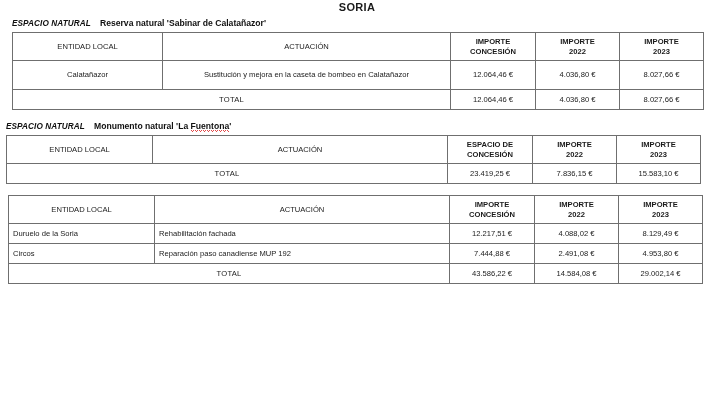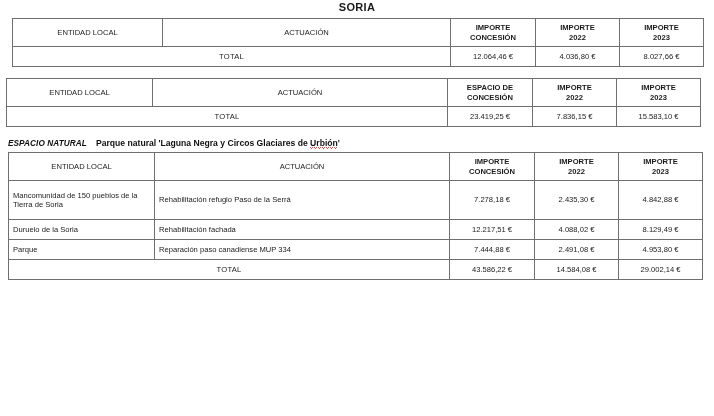--- a/index.html
+++ b/index.html
@@ -155,20 +155,23 @@
   }
 </style>
 </head>
 <body>
 
 <div class="page">
 
   <div class="page-title">SORIA</div>
 
   <div class="section section-1">
+    <div class="section-heading">
+      <span class="sn-kicker">ESPACIO NATURAL</span><span class="sn-name">Reserva natural 'Sabinar de Calatañazor'</span>
+    </div>
 
     <table class="grant-table t1">
       <colgroup>
         <col class="c-entidad">
           <col class="c-actuacion">
           <col class="c-conc">
           <col class="c-y2022">
           <col class="c-y2023">
       </colgroup>
       <thead>
@@ -183,31 +186,41 @@
             <span class="hdr-line">IMPORTE</span>
             <span class="hdr-line">2022</span>
           </td>
           <td>
             <span class="hdr-line">IMPORTE</span>
             <span class="hdr-line">2023</span>
           </td>
         </tr>
       </thead>
       <tbody>
+        <tr class="row-tall">
+          <td class="entidad">Calatañazor</td>
+          <td class="actuacion">Sustitución y mejora en la caseta de bombeo en Calatañazor</td>
+          <td class="num">12.064,46 €</td>
+          <td class="num">4.036,80 €</td>
+          <td class="num">8.027,66 €</td>
+        </tr>
         <tr class="total-row">
           <td class="total-label" colspan="2">TOTAL</td>
           <td class="total-cell">12.064,46 €</td>
           <td class="total-cell">4.036,80 €</td>
           <td class="total-cell">8.027,66 €</td>
         </tr>
       </tbody>
     </table>
   </div>
 
   <div class="section section-2">
+    <div class="section-heading">
+      <span class="sn-kicker">ESPACIO NATURAL</span><span class="sn-name"><span>Monumento natural 'La </span><span class="misspell">Fuentona</span><span>'</span></span>
+    </div>
 
     <table class="grant-table t2">
       <colgroup>
         <col class="c-entidad">
           <col class="c-actuacion">
           <col class="c-conc">
           <col class="c-y2022">
           <col class="c-y2023">
       </colgroup>
       <thead>
@@ -233,23 +246,20 @@
           <td class="total-label" colspan="2">TOTAL</td>
           <td class="total-cell">23.419,25 €</td>
           <td class="total-cell">7.836,15 €</td>
           <td class="total-cell">15.583,10 €</td>
         </tr>
       </tbody>
     </table>
   </div>
 
   <div class="section section-3">
-    <div class="section-heading">
-      <span class="sn-kicker">ESPACIO NATURAL</span><span class="sn-name"><span>Parque natural 'Laguna Negra y Circos Glaciares de </span><span class="misspell">Urbión</span><span>'</span></span>
-    </div>
 
     <table class="grant-table t3">
       <colgroup>
         <col class="c-entidad">
           <col class="c-actuacion">
           <col class="c-conc">
           <col class="c-y2022">
           <col class="c-y2023">
       </colgroup>
       <thead>
@@ -264,37 +274,30 @@
             <span class="hdr-line">IMPORTE</span>
             <span class="hdr-line">2022</span>
           </td>
           <td>
             <span class="hdr-line">IMPORTE</span>
             <span class="hdr-line">2023</span>
           </td>
         </tr>
       </thead>
       <tbody>
-        <tr class="row-xtall">
-          <td class="entidad">Mancomunidad de 150 pueblos de la Tierra de Soria</td>
-          <td class="actuacion">Rehabilitación refugio Paso de la Serrá</td>
-          <td class="num">7.278,18 €</td>
-          <td class="num">2.435,30 €</td>
-          <td class="num">4.842,88 €</td>
-        </tr>
         <tr class="row-short">
           <td class="entidad">Duruelo de la Soria</td>
           <td class="actuacion">Rehabilitación  fachada</td>
           <td class="num">12.217,51 €</td>
           <td class="num">4.088,02 €</td>
           <td class="num">8.129,49 €</td>
         </tr>
         <tr class="row-short">
-          <td class="entidad">Parque</td>
-          <td class="actuacion">Reparación paso canadiense MUP 334</td>
+          <td class="entidad">Circos</td>
+          <td class="actuacion">Reparación paso canadiense MUP 192</td>
           <td class="num">7.444,88 €</td>
           <td class="num">2.491,08 €</td>
           <td class="num">4.953,80 €</td>
         </tr>
         <tr class="total-row">
           <td class="total-label" colspan="2">TOTAL</td>
           <td class="total-cell">43.586,22 €</td>
           <td class="total-cell">14.584,08 €</td>
           <td class="total-cell">29.002,14 €</td>
         </tr>

